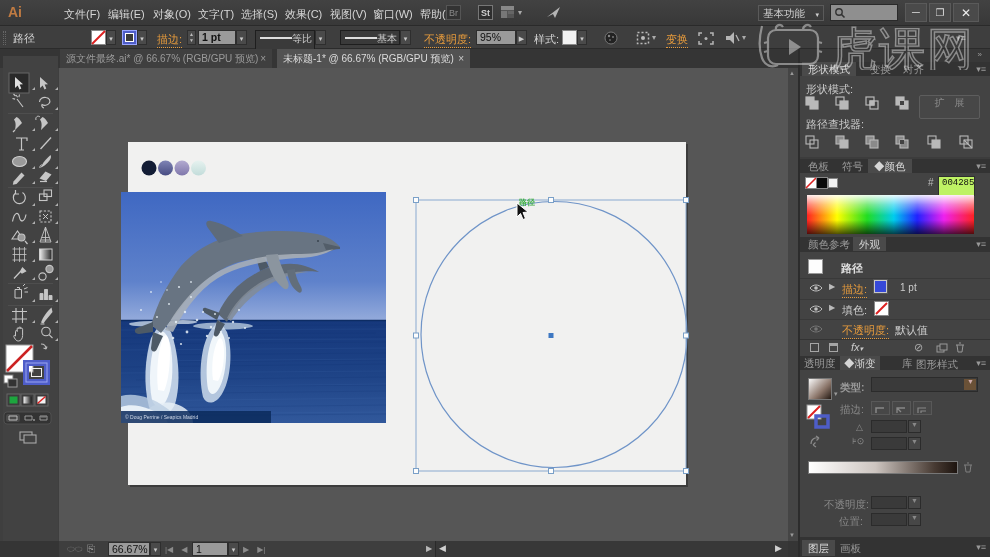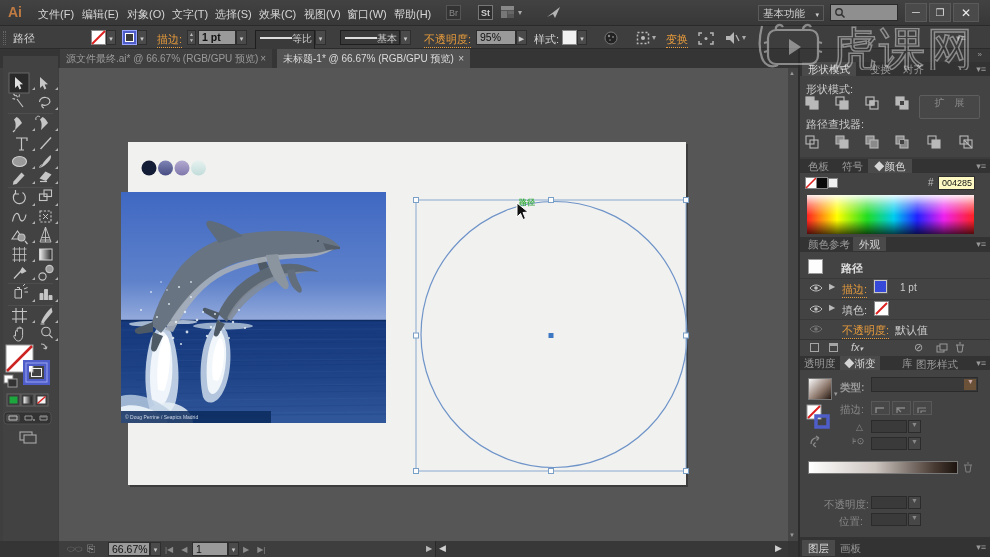--- a/index.html
+++ b/index.html
@@ -4,21 +4,21 @@
 <style>
 * { margin:0; padding:0; box-sizing:border-box; }
 html,body { width:990px; height:557px; overflow:hidden; background:#3f3f3f;
   font-family:"Liberation Sans", sans-serif; }
 #app { position:relative; width:990px; height:557px; background:#3f3f3f; }
 .abs { position:absolute; }
 
 #menubar { position:absolute; left:0; top:0; width:990px; height:26px;
   background:linear-gradient(#424242,#383838); border-bottom:1px solid #2a2a2a; }
 #ailogo { position:absolute; left:8px; top:4px; color:#c07b42; font-size:14px; font-weight:bold; }
-.menu { position:absolute; top:7px; color:#d6d6d6; font-size:11px; }
+.menu { position:absolute; top:7px; color:#d6d6d6; font-size:11px;margin-left:26px; }
 
 #ctrlbar { position:absolute; left:0; top:27px; width:990px; height:22px;
   background:#3e3e3e; border-bottom:1px solid #2b2b2b; }
 .olabel { color:#e59a3c; font-size:11px; position:absolute; }
 .wlabel { color:#d4d4d4; font-size:11px; position:absolute; }
 .field { position:absolute; background:#9a9a9a; border:1px solid #2e2e2e; color:#111;
   font-size:10.5px; line-height:13px; padding-left:3px; }
 .dropbtn { position:absolute; background:#4a4a4a; border:1px solid #2e2e2e; color:#c9c9c9;
   font-size:7px; text-align:center; }
 
@@ -535,21 +535,21 @@
       <span style="position:absolute; right:4px; top:2px; color:#999; font-size:9px;">▾≡</span>
     </div>
     <div class="pbody" style="top:124px; height:64px;">
       <svg class="abs" style="left:5px; top:4px;" width="34" height="13" viewBox="0 0 34 13">
         <rect x="0.5" y="0.5" width="11" height="11" fill="#fff" stroke="#888"></rect>
           <line x1="1" y1="11" x2="11" y2="1" stroke="#d22" stroke-width="1.6"></line>
         <rect x="11.5" y="0.5" width="11" height="11" fill="#0a0a0a" stroke="#888"></rect>
         <rect x="23.5" y="1.5" width="9" height="9" fill="#f2f2f2" stroke="#888"></rect>
       </svg>
       <span class="abs" style="left:128px; top:4px; color:#bbb; font-size:10px;">#</span>
-      <span class="field" style="left:138px; top:3px; width:37px; height:14px; background:#fef9c3; font-size:9px; line-height:12px; font-family:Liberation Sans, sans-serif;">004285</span>
+      <span class="field" style="left:138px; top:3px; width:37px; height:20px; background:#bef264; font-size:9px; line-height:12px; font-family:Liberation Mono, monospace;">004285</span>
       <div class="abs" style="left:7px; top:22px; width:167px; height:39px;
         background:
           linear-gradient(to bottom, rgba(255,255,255,0.92), rgba(255,255,255,0.4) 25%, rgba(255,255,255,0) 52%, rgba(0,0,0,0) 64%, rgba(0,0,0,0.68) 100%),
           linear-gradient(to right, #ff2222, #ffff00 18%, #22dd22 36%, #00ccee 52%, #2222ff 66%, #ee22ee 82%, #ff2222 100%);"></div>
     </div>
     <div class="ptabs" style="top:188px; height:15px;">
       <span class="ptab" style="left:2px;">颜色参考</span>
       <span class="ptab act" style="left:53px;">外观</span>
       <span style="position:absolute; right:4px; top:2px; color:#999; font-size:9px;">▾≡</span>
     </div>

